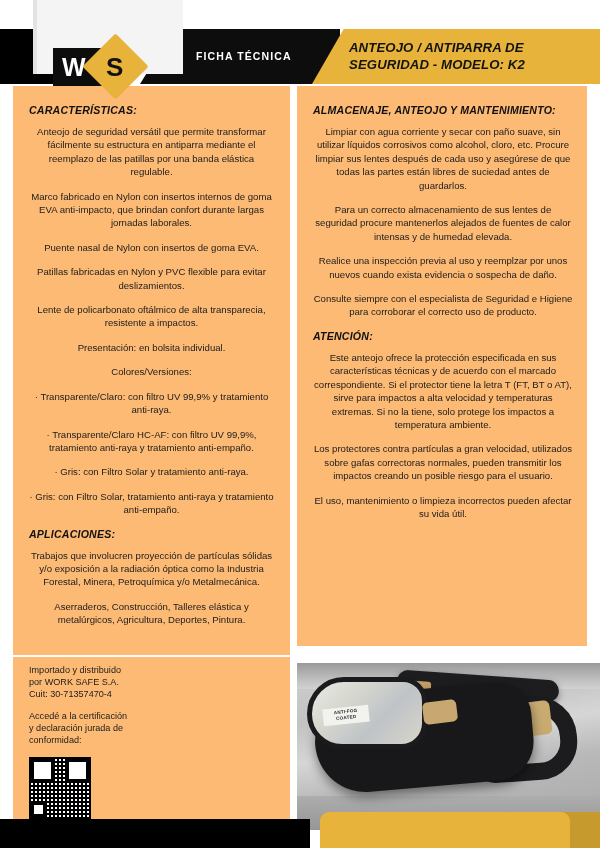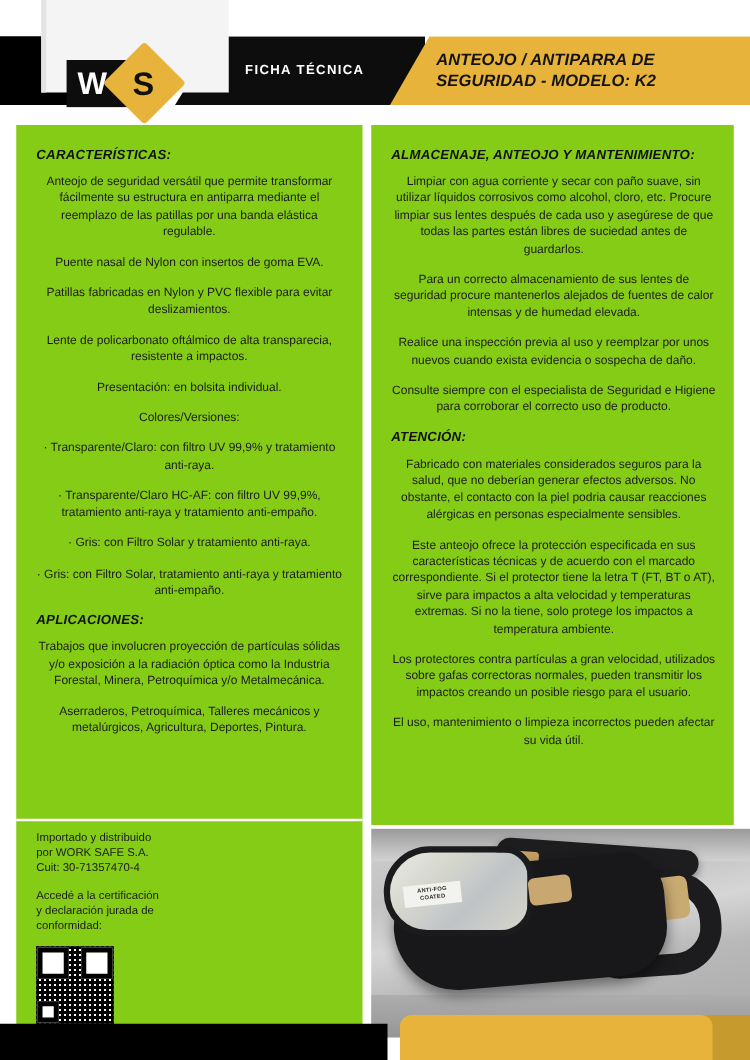--- a/index.html
+++ b/index.html
@@ -121,22 +121,22 @@
     font-weight: bold;
     font-style: italic;
     line-height: 17px;
     letter-spacing: 0.1px;
     z-index: 5;
   }
 
   
   .col {
     position: absolute;
-    top: 100px;
-    background: #84cc16;
+    top: 86px;
+    background: #fdba74;
   }
   .col-left  { left: 13px;  width: 277px; height: 734px; }
   .col-right { left: 297px; width: 290px; height: 560px; }
 
   .col-inner {
     padding: 18px 16px 0 16px;
   }
   .col-right .col-inner { padding: 18px 14px 0 16px; }
 
   h2.sec {
@@ -329,33 +329,34 @@
     <div class="logo-flag"></div>
     <div class="logo-diamond"></div>
     <div class="logo-w">W</div>
     <div class="logo-s">S</div>
   </div>
 
   <div class="col col-left">
     <div class="col-inner">
       <h2 class="sec">CARACTERÍSTICAS:</h2>
       <p class="body">Anteojo de seguridad versátil que permite transformar fácilmente su estructura en antiparra mediante el reemplazo de las patillas por una banda elástica regulable.</p>
+      <p class="body">Marco fabricado en Nylon con insertos internos de goma EVA anti-impacto, que brindan confort durante largas jornadas laborales.</p>
       <p class="body">Puente nasal de Nylon con insertos de goma EVA.</p>
       <p class="body">Patillas fabricadas en Nylon y PVC flexible para evitar deslizamientos.</p>
       <p class="body">Lente de policarbonato oftálmico de alta transparecia, resistente a impactos.</p>
       <p class="body">Presentación: en bolsita individual.</p>
       <p class="body">Colores/Versiones:</p>
       <p class="body">· Transparente/Claro: con filtro UV 99,9% y tratamiento anti-raya.</p>
       <p class="body">· Transparente/Claro HC-AF: con filtro UV 99,9%, tratamiento anti-raya y tratamiento anti-empaño.</p>
       <p class="body">· Gris: con Filtro Solar y tratamiento anti-raya.</p>
       <p class="body">· Gris: con Filtro Solar, tratamiento anti-raya y tratamiento anti-empaño.</p>
 
       <h2 class="sec mt">APLICACIONES:</h2>
       <p class="body">Trabajos que involucren proyección de partículas sólidas y/o exposición a la radiación óptica como la Industria Forestal, Minera, Petroquímica y/o Metalmecánica.</p>
-      <p class="body">Aserraderos, Petroquímica, Talleres mecánicos y metalúrgicos, Agricultura, Deportes, Pintura.</p>
+      <p class="body">Aserraderos, Construcción, Talleres elástica y metalúrgicos, Agricultura, Deportes, Pintura.</p>
     </div>
   </div>
 
   <div class="footer-block">
     <p class="foot" style="white-space:pre-line">Importado y distribuido
 por WORK SAFE S.A.
 Cuit: 30-71357470-4</p>
     <p class="foot" style="white-space:pre-line">Accedé a la certificación
 y declaración jurada de
 conformidad:</p>
@@ -366,21 +367,20 @@
 
   <div class="col col-right">
     <div class="col-inner">
       <h2 class="sec">ALMACENAJE, ANTEOJO Y MANTENIMIENTO:</h2>
       <p class="body">Limpiar con agua corriente y secar con paño suave, sin utilizar líquidos corrosivos como alcohol, cloro, etc. Procure limpiar sus lentes después de cada uso y asegúrese de que todas las partes están libres de suciedad antes de guardarlos.</p>
       <p class="body">Para un correcto almacenamiento de sus lentes de seguridad procure mantenerlos  alejados de fuentes de calor intensas y de humedad elevada.</p>
       <p class="body">Realice una inspección previa al uso y reemplzar por unos nuevos cuando exista evidencia o sospecha de daño.</p>
       <p class="body">Consulte siempre con el especialista de Seguridad e Higiene para corroborar el correcto uso de producto.</p>
 
       <h2 class="sec mt">ATENCIÓN:</h2>
-      <p class="body">Fabricado con materiales considerados seguros para la salud, que no deberían generar efectos adversos. No obstante, el contacto con la piel podria causar reacciones alérgicas en personas especialmente sensibles.</p>
       <p class="body">Este anteojo ofrece la protección especificada en sus características técnicas y de acuerdo con el marcado correspondiente. Si el protector tiene la letra T (FT, BT o AT), sirve para impactos a alta velocidad y temperaturas extremas. Si no la tiene, solo protege los impactos a temperatura ambiente.</p>
       <p class="body">Los protectores contra partículas a gran velocidad, utilizados sobre gafas correctoras normales, pueden transmitir los impactos creando un posible riesgo para el usuario.</p>
       <p class="body">El uso, mantenimiento o limpieza incorrectos pueden afectar su vida útil.</p>
     </div>
   </div>
 
   <div class="photo">
     <div class="ph-shelf-a"></div>
     <div class="ph-shelf-b"></div>
     <div class="ph-arm"></div>

